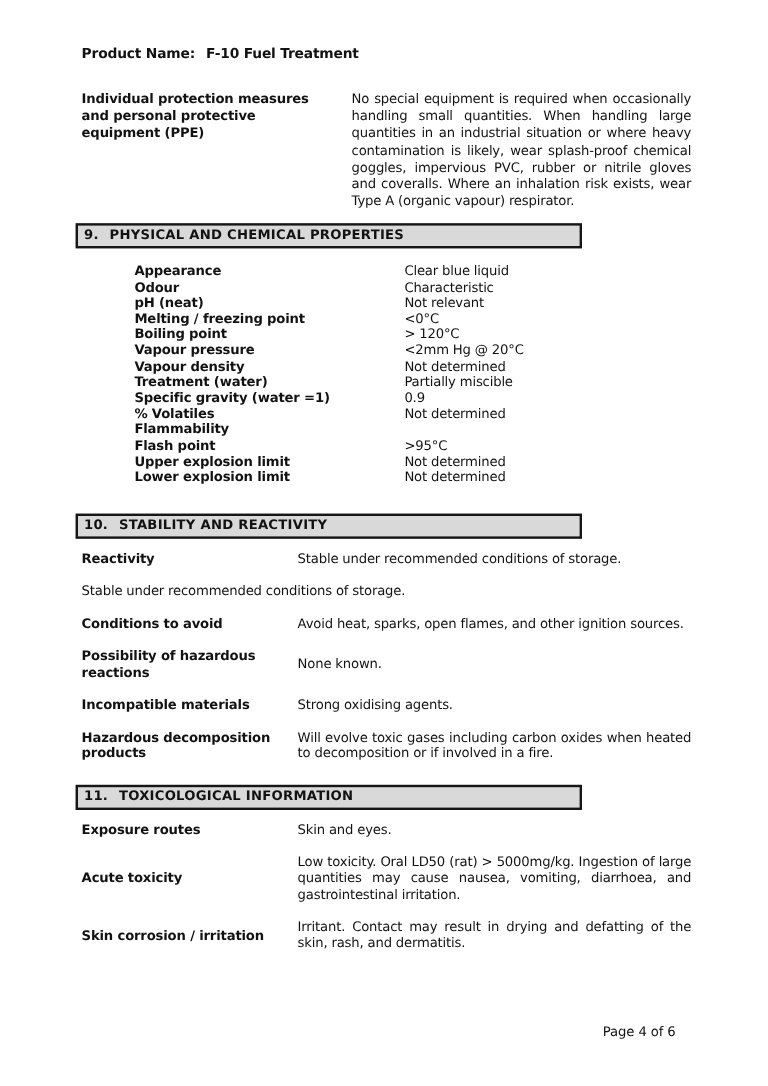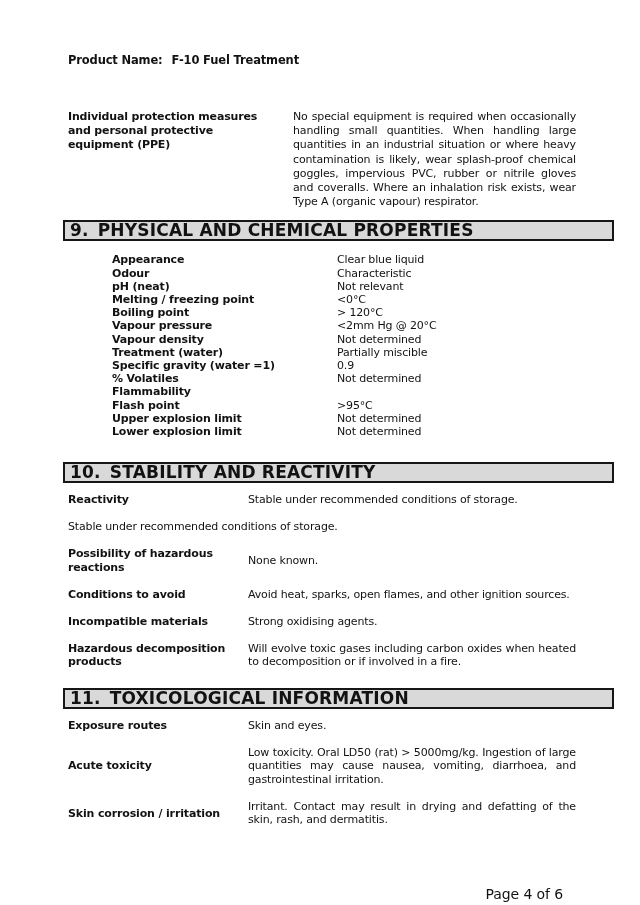--- a/index.html
+++ b/index.html
@@ -8,36 +8,36 @@
     position: relative;
     width: 640px;
     height: 905px;
     background: #ffffff;
     font-family: "DejaVu Sans", "Liberation Sans", sans-serif;
     font-size: 11px;
     color: #121212;
     letter-spacing: -0.15px;
     overflow: hidden;
   }
-  .content { position: absolute; top: 16px; left: 68px; width: 508px; }
+  .content { position: absolute; top: 0; left: 68px; width: 508px; }
 
   .product-line { margin-top: 37px; font-weight: bold; font-size: 11.5px; white-space: nowrap; }
   .product-name { margin-left: 9px; }
 
-  .ppe-block { display: flex; margin-top: 43px; }
+  .ppe-block { display: flex; margin-top: 25px; }
   .ppe-label { width: 225px; font-weight: bold; line-height: 14.2px; padding-right: 12px; }
   .ppe-text { flex: 1; text-align: justify; line-height: 14.2px; }
 
   .sec-header {
     margin-left: -5px;
-    width: 551px;
+    width: 422px;
     background: #d9d9d9;
     border: 2px solid #161616;
     font-weight: bold;
-    font-size: 17px;
+    font-size: 11px;
     line-height: 14px;
     padding: 1px 4px 2px 5px;
     letter-spacing: 0.2px;
     white-space: nowrap;
   }
   .sec-title { margin-left: 9px; }
   .sec9-header  { margin-top: 11px; }
   .sec10-header { margin-top: 24px; }
   .sec11-header { margin-top: 19px; }
 
@@ -47,23 +47,23 @@
   .pvalue { flex: 1; }
 
   .rows { margin-top: 10px; }
   .rrow { display: flex; line-height: 13.5px; align-items: center; }
   .rrow + .rrow { margin-top: 13.5px; }
   .rlabel { width: 180px; font-weight: bold; padding-right: 14px; }
   .rvalue { flex: 1; text-align: justify; }
 
   .footer {
     position: absolute;
-    top: 886px;
+    top: 853px;
     right: 77px;
-    font-size: 14px;
+    font-size: 11px;
     letter-spacing: -0.1px;
   }
 </style>
 </head>
 <body>
 
 <div class="page">
   <div class="content">
 
     <div class="product-line">
@@ -143,26 +143,26 @@
 
     <div class="rows">
       <div class="rrow">
         <div class="rlabel">Reactivity</div>
         <div class="rvalue">Stable under recommended conditions of storage.</div>
       </div>
       <div class="rrow">
         <div class="rvalue">Stable under recommended conditions of storage.</div>
       </div>
       <div class="rrow">
+        <div class="rlabel">Conditions to avoid</div>
+        <div class="rvalue">Avoid heat, sparks, open flames, and other ignition sources.</div>
+      </div>
+      <div class="rrow">
         <div class="rlabel">Possibility of hazardous reactions</div>
         <div class="rvalue">None known.</div>
-      </div>
-      <div class="rrow">
-        <div class="rlabel">Conditions to avoid</div>
-        <div class="rvalue">Avoid heat, sparks, open flames, and other ignition sources.</div>
       </div>
       <div class="rrow">
         <div class="rlabel">Incompatible materials</div>
         <div class="rvalue">Strong oxidising agents.</div>
       </div>
       <div class="rrow">
         <div class="rlabel">Hazardous decomposition products</div>
         <div class="rvalue">Will evolve toxic gases including carbon oxides when heated to decomposition or if involved in a fire.</div>
       </div>
     </div>

